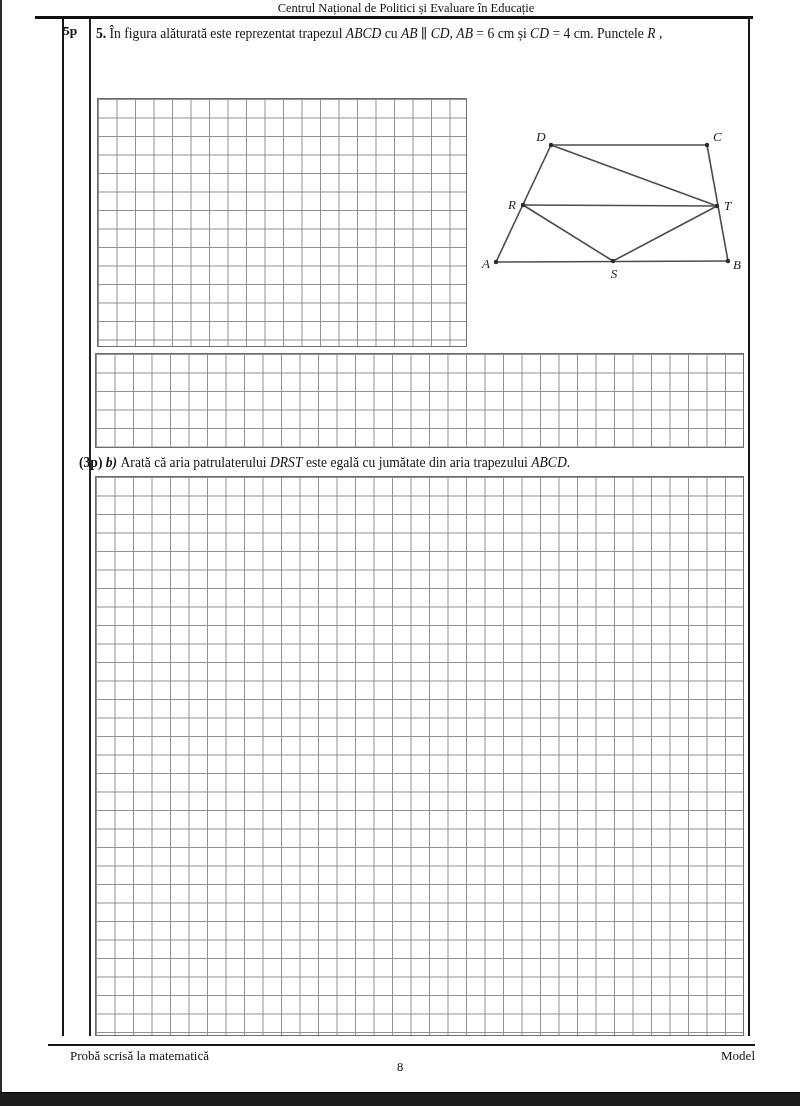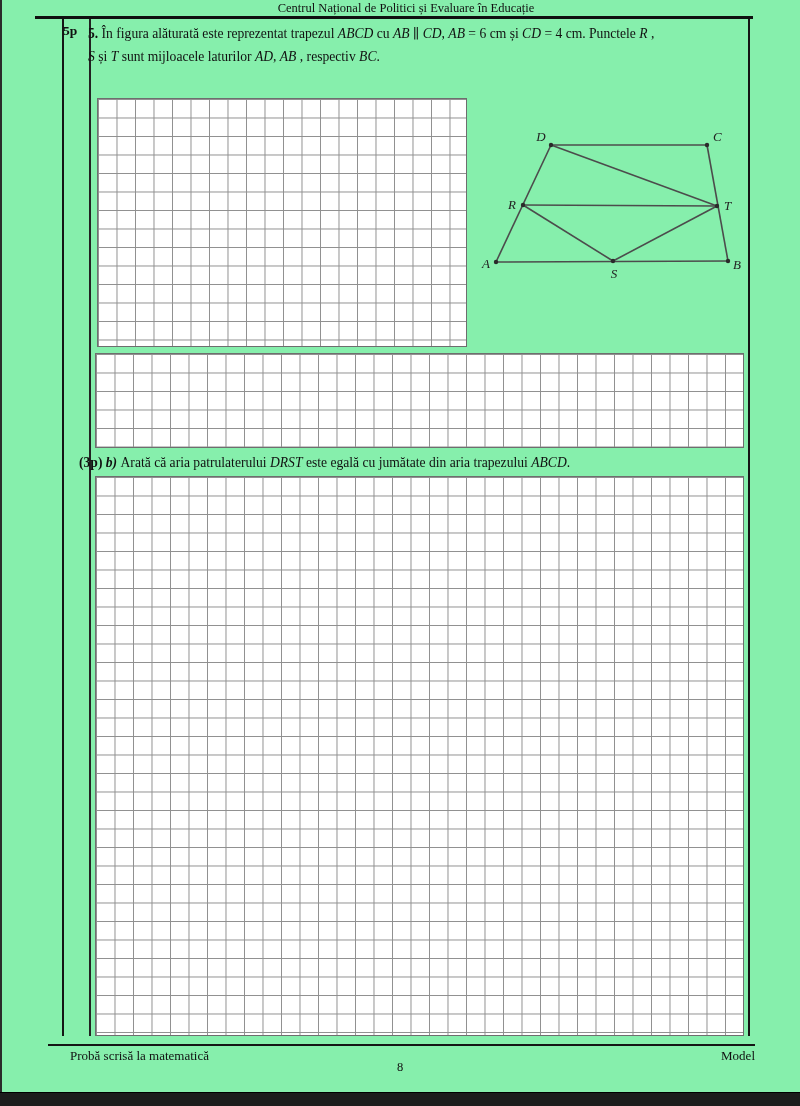--- a/index.html
+++ b/index.html
@@ -1,39 +1,39 @@
 <!DOCTYPE html>
 <html><head>
 <meta charset="utf-8">
 <style>
   html,body{margin:0;padding:0;background:#e8e8e8;}
   #page{
     position:relative;
     width:800px;height:1106px;
-    background:#86efac;
+    background:#ffffff;
     font-family:"Liberation Serif","DejaVu Serif",serif;
     color:#111;
     overflow:hidden;
   }
   .abs{position:absolute;}
   
   #left-edge{left:0;top:0;width:2px;height:1106px;background:#2b2b2b;}
   #bottom-bar{left:0;top:1092px;width:800px;height:14px;background:#1c1c1c;border-top:1px solid #000;}
   
   #header-title{left:62px;top:1px;width:688px;text-align:center;font-size:12.5px;}
   #top-rule{left:35px;top:16px;width:718px;height:3px;background:#101010;}
   
   .vline{width:2px;background:#151515;top:19px;height:1017px;}
   #border-left{left:62px;}
   #border-divider{left:89px;width:1.5px;background:#222;}
   #border-right{left:748px;}
   
   #score{left:63px;top:23px;width:39px;text-align:left;font-weight:bold;font-size:13.5px;}
   
-  #statement{left:88px;top:22px;width:650px;font-size:13.6px;line-height:23px;}
+  #statement{left:96px;top:22px;width:650px;font-size:13.6px;line-height:23px;}
   .run-b{font-weight:bold;}
   .run-i{font-style:italic;}
   .run-bi{font-weight:bold;font-style:italic;}
   
   .grid{
     background-color:#fff;
     background-image:
       linear-gradient(to right,#8f8f8f 1px,transparent 1px),
       linear-gradient(to bottom,#8f8f8f 1px,transparent 1px);
     background-size:18.5px 18.5px;
@@ -67,21 +67,20 @@
   <div id="top-rule" class="abs"></div>
 
   <div id="border-left" class="abs vline"></div>
   <div id="border-divider" class="abs vline"></div>
   <div id="border-right" class="abs vline"></div>
 
   <div id="score" class="abs">5p</div>
 
   <div id="statement" class="abs">
     <div><span class="run-b">5. </span><span>În figura alăturată este reprezentat trapezul </span><span class="run-i">ABCD</span><span> cu </span><span class="run-i">AB</span><span> ∥ </span><span class="run-i">CD</span><span>, </span><span class="run-i">AB</span><span> = 6 cm și </span><span class="run-i">CD</span><span> = 4 cm. Punctele </span><span class="run-i">R</span><span> ,</span></div>
-    <div><span class="run-i">S</span><span> și </span><span class="run-i">T</span><span> sunt mijloacele laturilor </span><span class="run-i">AD</span><span>,  </span><span class="run-i">AB</span><span> , respectiv </span><span class="run-i">BC</span><span>.</span></div>
   </div>
 
   <div id="grid-a" class="abs grid"></div>
 
   <svg id="figure" class="abs" width="285" height="170" viewBox="0 0 285 170">
 
     <line x1="26" y1="137" x2="258" y2="136"></line>
     <line x1="258" y1="136" x2="237" y2="20"></line>
     <line x1="237" y1="20" x2="81" y2="20"></line>
     <line x1="81" y1="20" x2="26" y2="137"></line>

